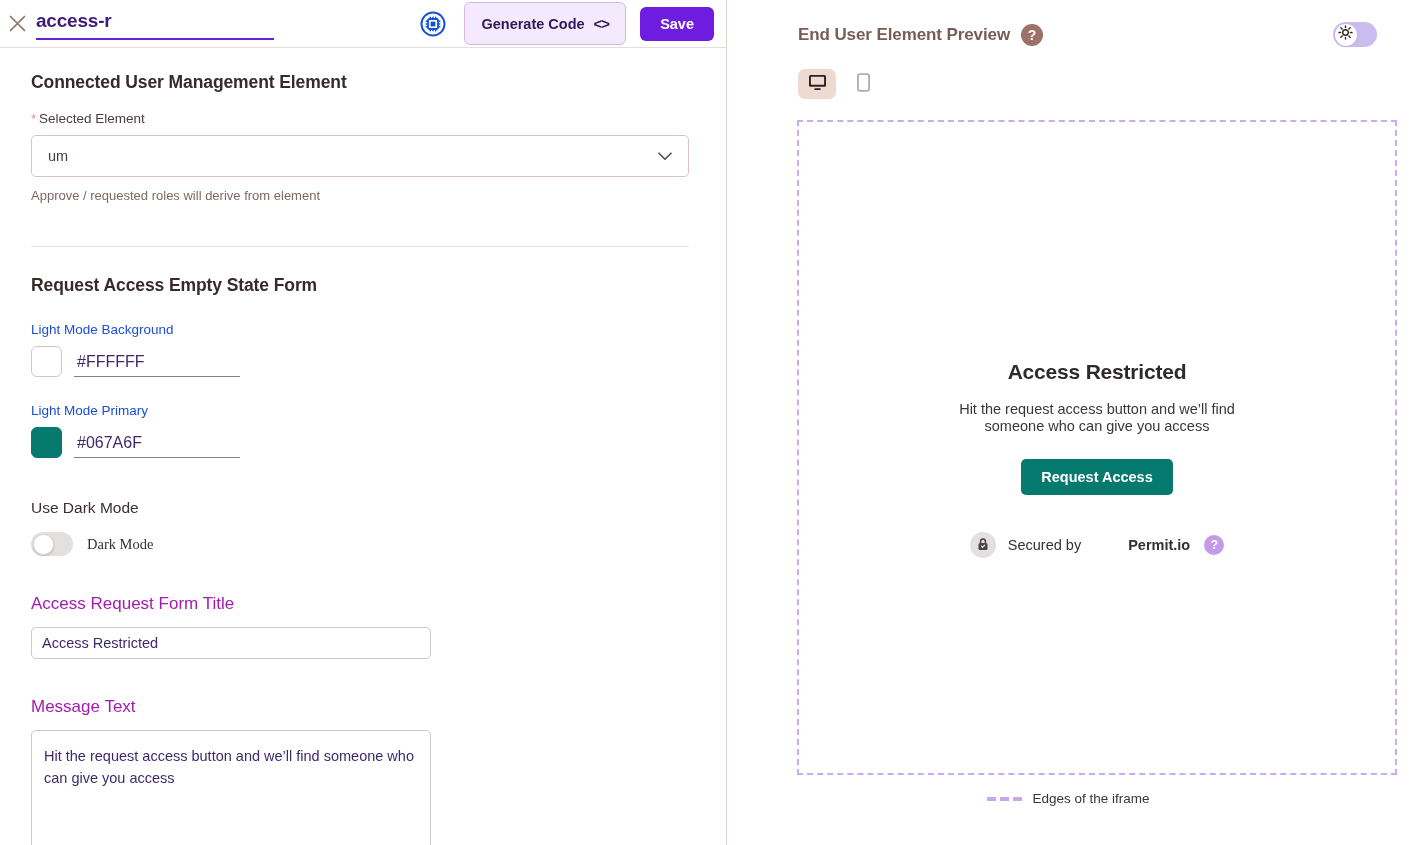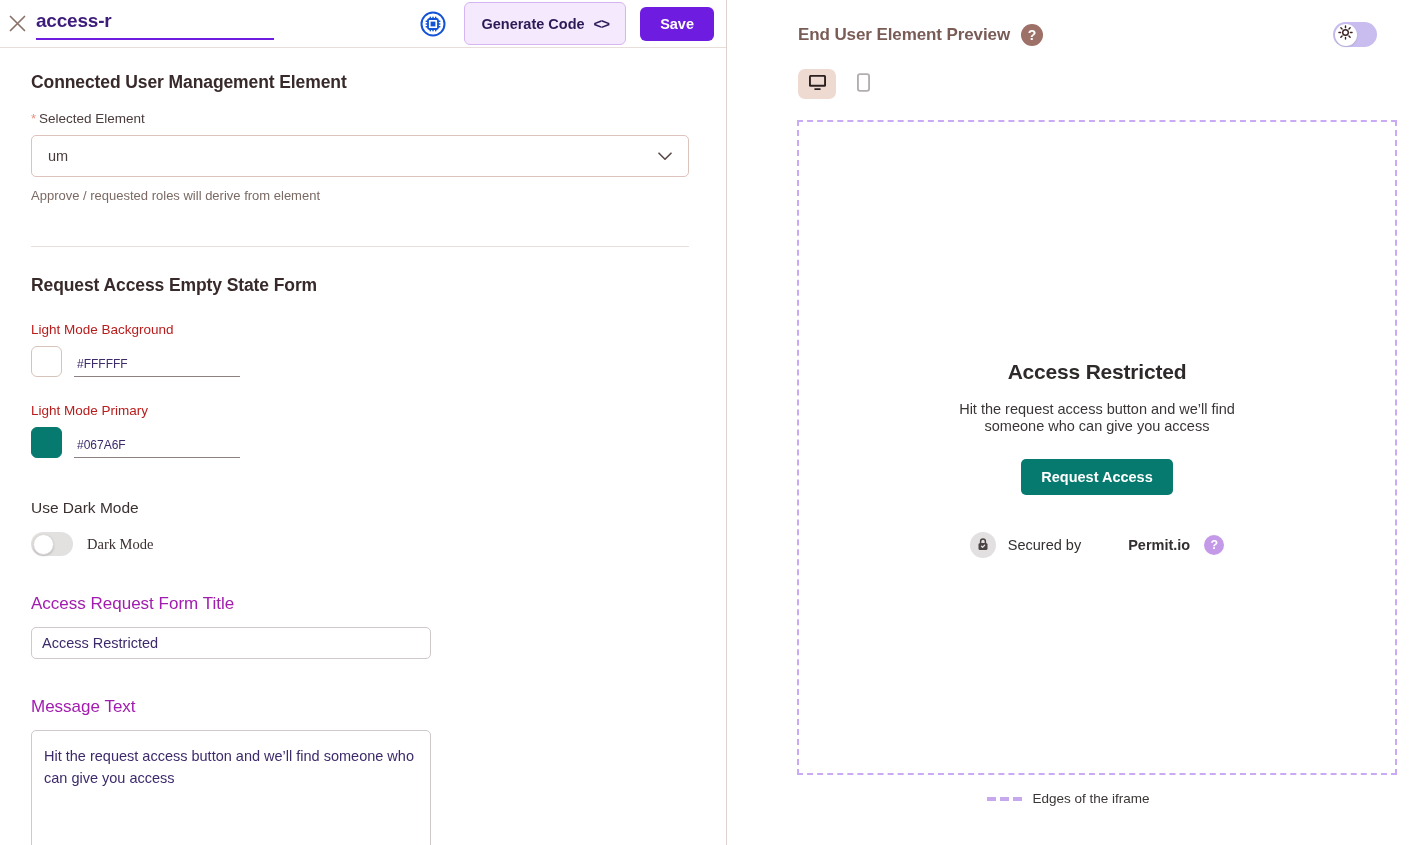--- a/index.html
+++ b/index.html
@@ -124,35 +124,35 @@
   }
   .divider {
     height: 1px;
     background: #e8e0dc;
     width: 658px;
     margin: 43px 0 0 0;
   }
   .section2 { margin-top: 28px; }
 
   .color-row { margin-top: 26px; }
-  .color-label { font-size: 13.5px; color: #b91c1c; margin-bottom: 9px; }
+  .color-label { font-size: 13.5px; color: #1d4ed8; margin-bottom: 9px; }
   .color-ctrl { display: flex; align-items: flex-end; gap: 12px; }
   .swatch {
     width: 31px; height: 31px;
     border-radius: 6px;
     border: 1px solid #d8c3bb;
     cursor: pointer;
     flex: 0 0 auto;
   }
   .hex-input {
     border: none;
     border-bottom: 1px solid #8d8080;
     background: transparent;
     outline: none;
-    font-size: 12px;
+    font-size: 16px;
     color: #3d2a6b;
     width: 166px;
     padding: 2px 0 5px 3px;
     font-family: "Liberation Sans", sans-serif;
   }
 
   .darkmode-block { margin-top: 41px; }
   .darkmode-head { font-size: 15.5px; color: #3b3030; margin-bottom: 15px; }
   .toggle-row { display: flex; align-items: center; gap: 14px; font-family: Liberation Serif, serif; }
   .toggle {

